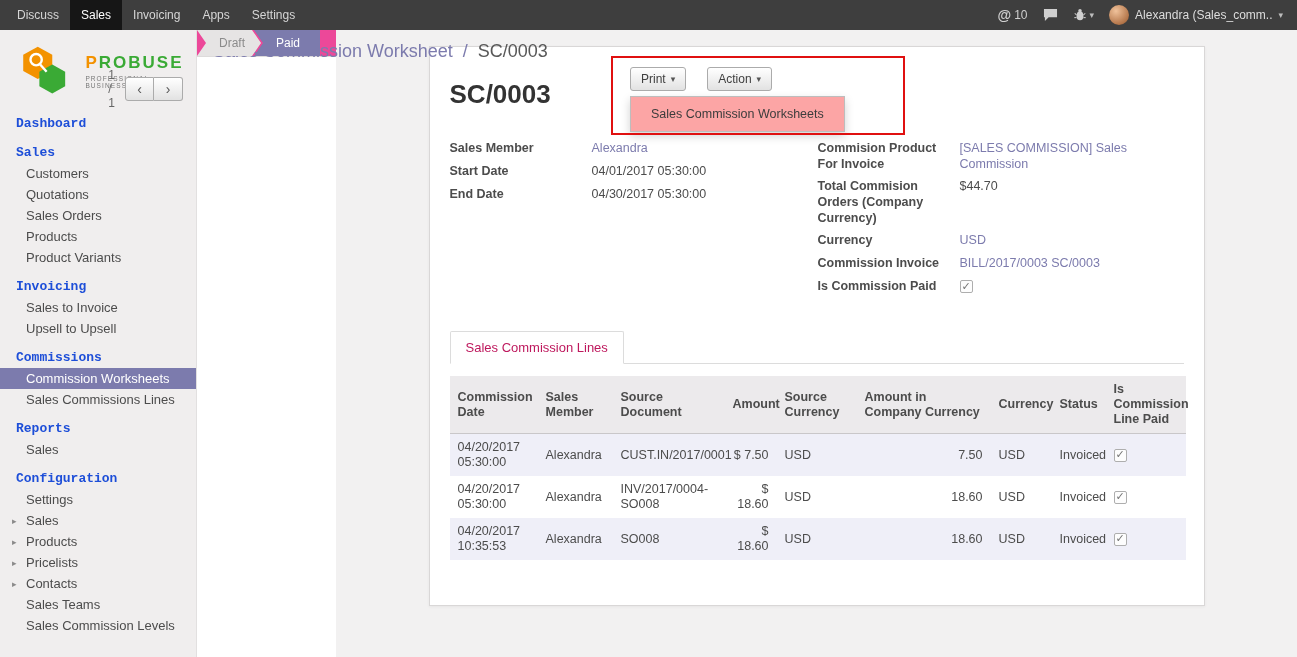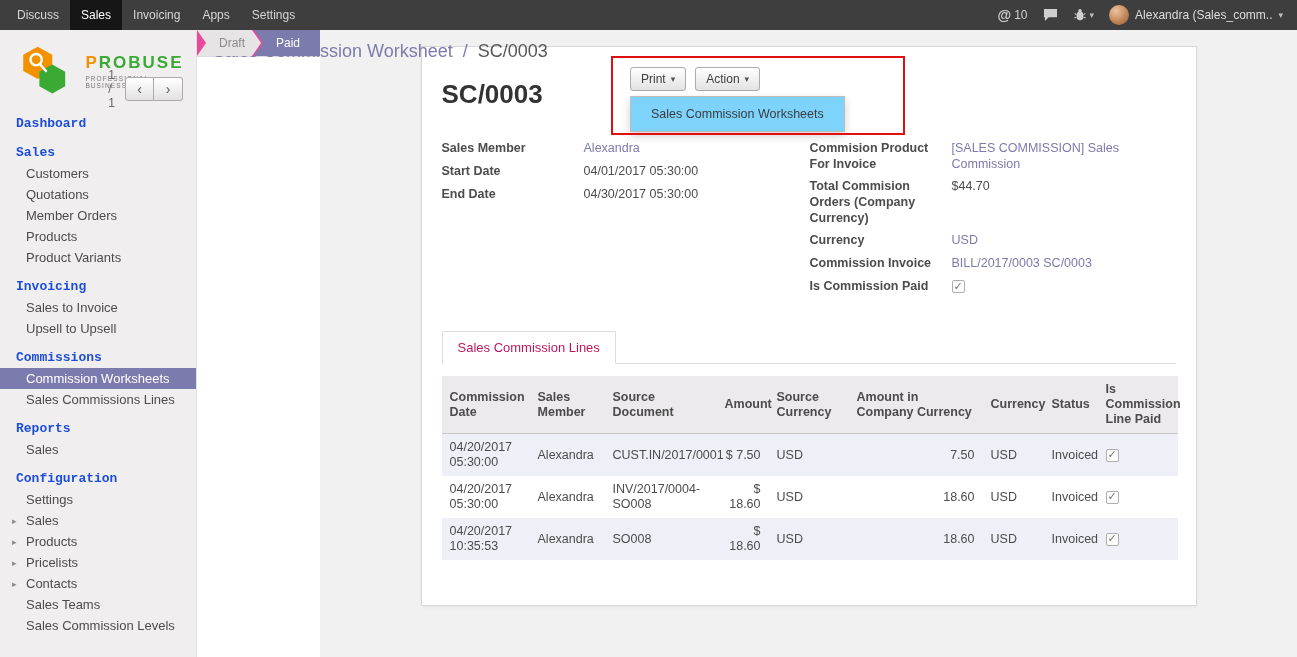--- a/index.html
+++ b/index.html
@@ -37,34 +37,34 @@
   .side-item { position:relative; padding:3px 8px 3px 26px; line-height:15px; cursor:pointer; color:#4c4c4c; }
   .side-item.selected { background:#7c7bad; color:#fff; }
   .side-item.expandable::before { content:"▸"; position:absolute; left:12px; top:4px; font-size:9px; color:#8a8a8a; }
 
   
   .control-panel { position:relative; height:73px; background:#fff; border-bottom:1px solid #e2e1e1; }
   .breadcrumb { position:absolute; left:16px; top:11px; font-size:18px; color:#7c7bad; white-space:nowrap; }
   .breadcrumb .bc-parent { color:#7c7bad; cursor:pointer; }
   .breadcrumb .bc-sep { color:#7c7bad; padding:0 5px; }
   .breadcrumb .bc-current { color:#585858; }
-  .btn-group { position:absolute; left:433px; top:37px; display:flex; gap:9px; }
+  .btn-group { position:absolute; left:433px; top:37px; display:flex; gap:21px; }
   .btn { font-size:12px; color:#404040; padding:4px 10px; background:linear-gradient(#ffffff,#e2e2e2); border:1px solid #ababab; border-radius:3px; cursor:pointer; display:flex; align-items:center; gap:5px; }
   .btn .caret { color:#555; }
   .pager { position:absolute; right:14px; top:38px; display:flex; align-items:center; gap:10px; font-size:12px; color:#666; }
   .pager-btns { display:flex; }
   .pager-btn { width:29px; height:24px; background:linear-gradient(#ffffff,#e2e2e2); border:1px solid #ababab; display:flex; align-items:center; justify-content:center; font-size:14px; color:#555; cursor:pointer; }
   .pager-btn.prev { border-radius:3px 0 0 3px; }
   .pager-btn.next { border-radius:0 3px 3px 0; border-left:none; }
 
-  .dropdown-menu { position:absolute; left:433px; top:66px; min-width:206px; background:#7dd3fc; border:1px solid #bdbdbd; box-shadow:0 4px 9px rgba(0,0,0,0.18); padding:4px 0; z-index:100; }
+  .dropdown-menu { position:absolute; left:433px; top:66px; min-width:206px; background:#fca5a5; border:1px solid #bdbdbd; box-shadow:0 4px 9px rgba(0,0,0,0.18); padding:4px 0; z-index:100; }
   .dropdown-item { padding:6px 20px; font-size:12.5px; color:#3c3c3c; white-space:nowrap; cursor:pointer; }
 
   
-  .status-band { height:27px; background:#ec4899; border-bottom:1px solid #ddDBdb; display:flex; justify-content:flex-start; align-items:stretch; padding-right:0; }
+  .status-band { height:27px; background:#ec4899; border-bottom:1px solid #ddDBdb; display:flex; justify-content:flex-start; align-items:stretch; padding-right:16px; }
   .step { font-size:12px; line-height:27px; padding:0 16px 0 22px; color:#8b8b8b; background:#e6e4e4; clip-path:polygon(0 0, calc(100% - 9px) 0, 100% 50%, calc(100% - 9px) 100%, 0 100%, 9px 50%); cursor:pointer; }
   .step + .step { margin-left:-7px; }
   .step.active { background:#7c7bad; color:#fff; clip-path:polygon(0 0, 100% 0, 100% 100%, 0 100%, 9px 50%); padding-right:20px; }
 
   
   .form-area { flex:1; background:#f2f1f1; overflow:hidden; }
   .sheet { width:776px; margin:16px auto 0; background:#fff; border:1px solid #d9d7d7; box-shadow:0 1px 3px rgba(0,0,0,0.05); min-height:560px; padding:24px 20px; }
   .sheet-title { font-size:26px; font-weight:bold; color:#333; margin:8px 0 30px; }
 
   .fields { display:flex; }
@@ -163,21 +163,21 @@
 
           </div>
 
           <div class="side-section">
             <div class="side-heading">Sales</div>
 
               <div class="side-item">Customers</div>
 
               <div class="side-item">Quotations</div>
 
-              <div class="side-item">Member Orders</div>
+              <div class="side-item">Sales Orders</div>
 
               <div class="side-item">Products</div>
 
               <div class="side-item">Product Variants</div>
 
           </div>
 
           <div class="side-section">
             <div class="side-heading">Invoicing</div>
 

